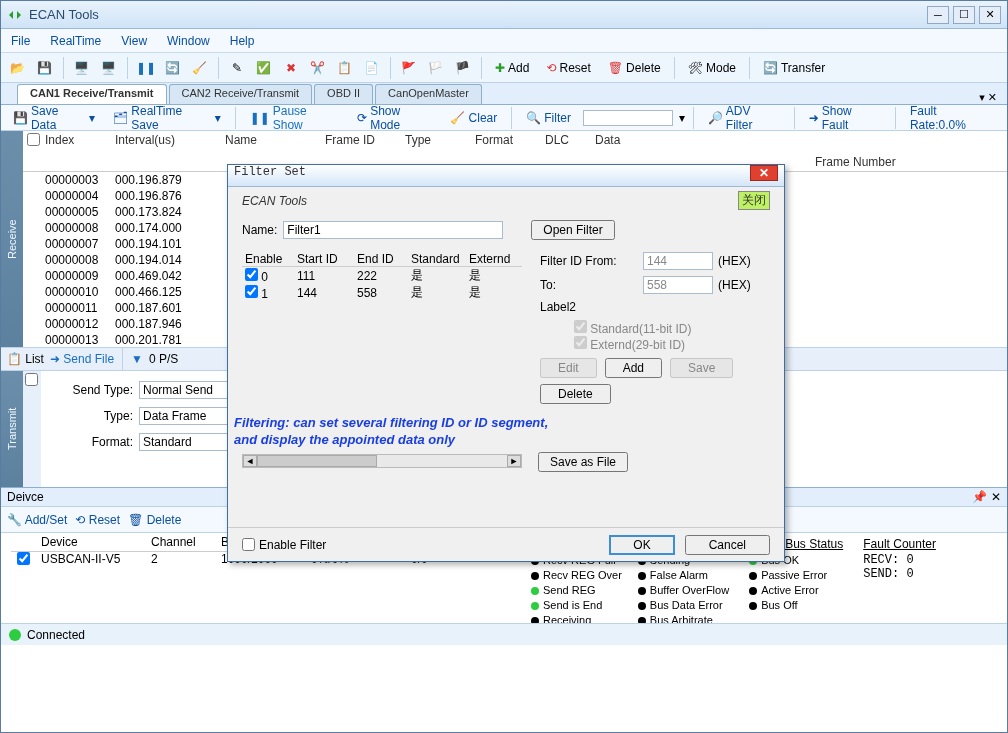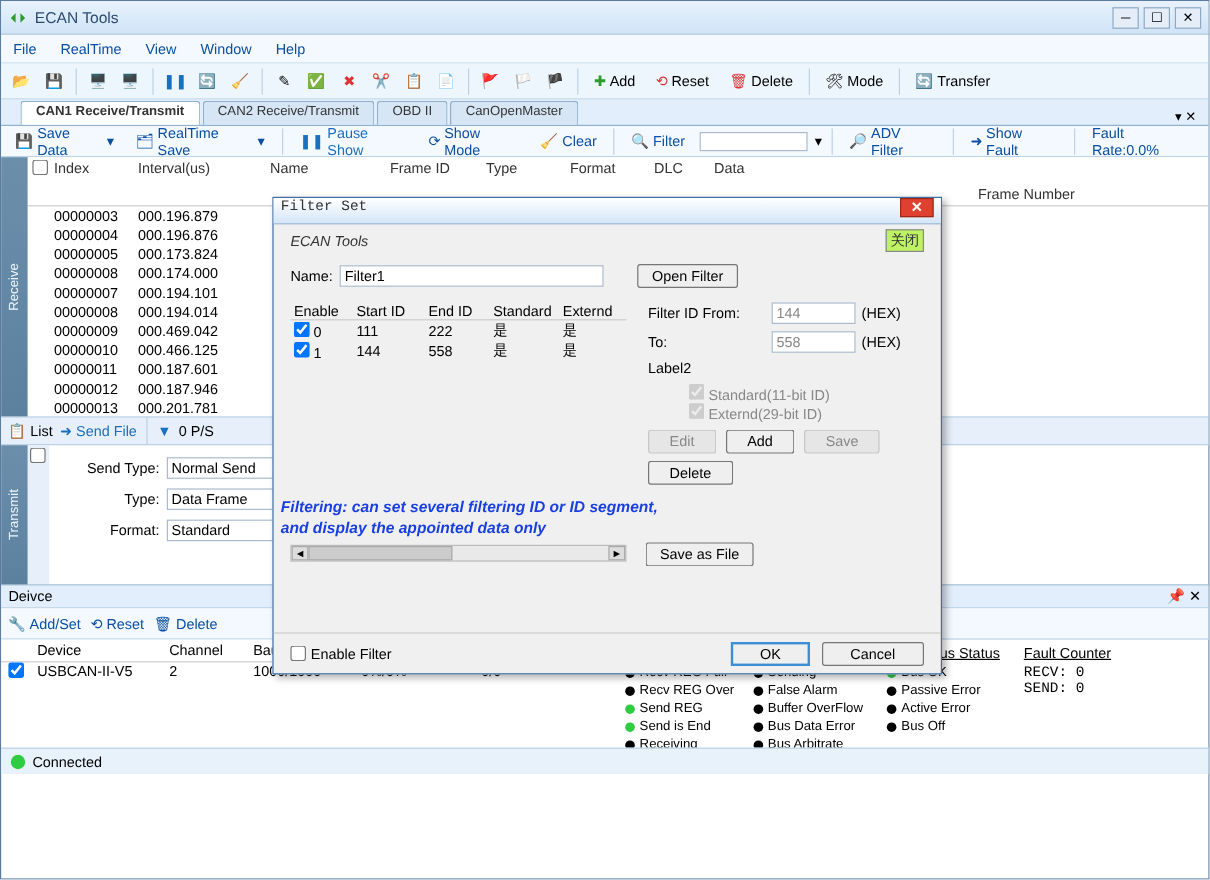--- a/index.html
+++ b/index.html
@@ -32,21 +32,21 @@
 .chkcol { width:18px; text-align:center; }
 .middlebar { background: #e6effa; height: 24px; display: flex; align-items: center; padding: 0 6px; gap: 6px; border-top: 1px solid #bcd2e6; border-bottom: 1px solid #bcd2e6; font-size: 11px; }
 .sendform { display:flex; height: 116px; }
 .sendform .formbody { padding: 10px 2px; font-family: "Courier New", monospace; font-size: 12px; }
 .sendform .formbody .frow { margin-bottom: 8px; display:flex; align-items:center; }
 .sendform .formbody label { width: 90px; text-align: right; margin-right: 6px; }
 .sendform .formbody input { width: 110px; border: 1px solid #abc; padding: 1px 3px; font-family: inherit; }
 .device-section { border-top: 1px solid #8eafce; }
 .device-title { background: #e2eefb; padding: 2px 6px; display:flex; align-items:center; border-bottom: 1px solid #bcd2e6; }
 .device-toolbar { background: #f3f9ff; height: 26px; display: flex; align-items: center; padding: 0 6px; gap: 8px; border-bottom: 1px solid #bcd2e6; color: #0a4fa2; }
-.device-body { display: flex; height: 90px; }
+.device-body { display: flex; height: 90px; padding-left: 10px; }
 .device-grid { width: 510px; font-family: "Courier New", monospace; font-size: 12px; background:#fff; }
 .device-grid .hdr, .device-grid .row { display:flex; }
 .device-grid .hdr { border-bottom:1px solid #ccc; padding:2px 0; }
 .dcol { padding: 0 6px; }
 .d-dev { width:110px;} .d-ch{width:70px;} .d-baud{width:90px;} .d-bl{width:100px;} .d-bf{width:100px;}
 .status-panels { flex:1; font-size: 12px; padding: 4px 10px;}
 .status-panels .groups { display:flex; gap:20px;}
 .status-panels .grp-title { text-decoration: underline; margin-bottom:2px;}
 .status-panels ul { list-style:none;}
 .status-panels li { display:flex; align-items:center; gap:4px; line-height:15px; font-size:11px;}

